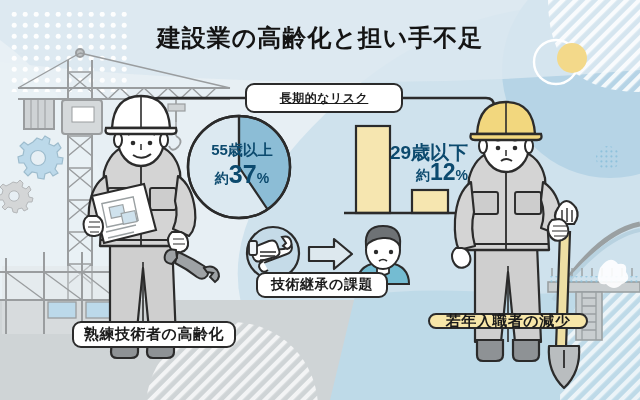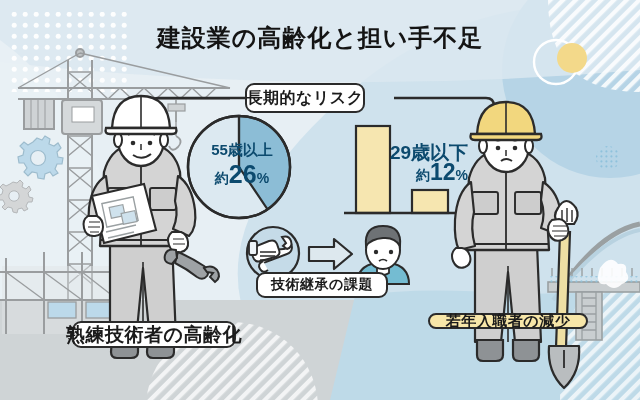--- a/index.html
+++ b/index.html
@@ -20,23 +20,23 @@
     border-radius:9px;
     color:#1b1b1b;
     font-weight:bold;
     display:flex;align-items:center;justify-content:center;
     white-space:nowrap;
     letter-spacing:.5px;
     box-sizing:border-box;
     z-index:30;
   }
   .chip.yellow{background:#f7e6a8;}
-  #chip-risk{left:245px;top:83px;width:120px;height:30px;font-size:16px;}
+  #chip-risk{left:245px;top:83px;width:158px;height:30px;font-size:12px;text-decoration:underline;}
   #chip-succ{left:256px;top:272px;width:132px;height:26px;font-size:14px;}
-  #chip-old {left:72px; top:321px;width:164px;height:27px;font-size:19px;}
+  #chip-old {left:72px; top:321px;width:164px;height:27px;font-size:15px;}
   #chip-young{left:428px;top:313px;width:160px;height:16px;font-size:15px;}
 
   
   .ctext{position:absolute;color:#0c4a6e;font-weight:bold;text-align:center;z-index:28;}
   #pie-l1{left:196px;top:141px;width:92px;font-size:15px;}
   #pie-l2{left:196px;top:160px;width:92px;font-size:14px;}
   #pie-l2 .big{font-size:25px;}
   #bar-l1{left:380px;top:140px;width:98px;font-size:19px;}
   #bar-l2{left:393px;top:159px;width:98px;font-size:14px;}
   #bar-l2 .big{font-size:23px;}
@@ -348,21 +348,21 @@
   <div class="chip" id="chip-risk">長期的なリスク</div>
 
   <div class="chip" id="chip-succ">技術継承の課題</div>
 
   <div class="chip" id="chip-old">熟練技術者の高齢化</div>
 
   <div class="chip yellow" id="chip-young">若年入職者の減少</div>
 
   <div class="ctext" id="pie-l1">55歳以上</div>
   <div class="ctext" id="pie-l2">
-    <span>約</span><span class="big">26</span><span>%</span>
+    <span>約</span><span class="big">37</span><span>%</span>
   </div>
 
   <div class="ctext" id="bar-l1">29歳以下</div>
   <div class="ctext" id="bar-l2">
     <span>約</span><span class="big">12</span><span>%</span>
   </div>
 
 </div>
 
 </body></html>

